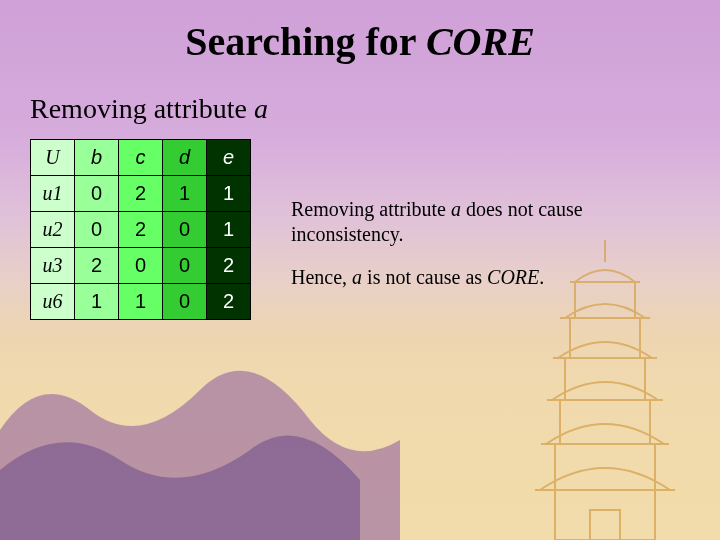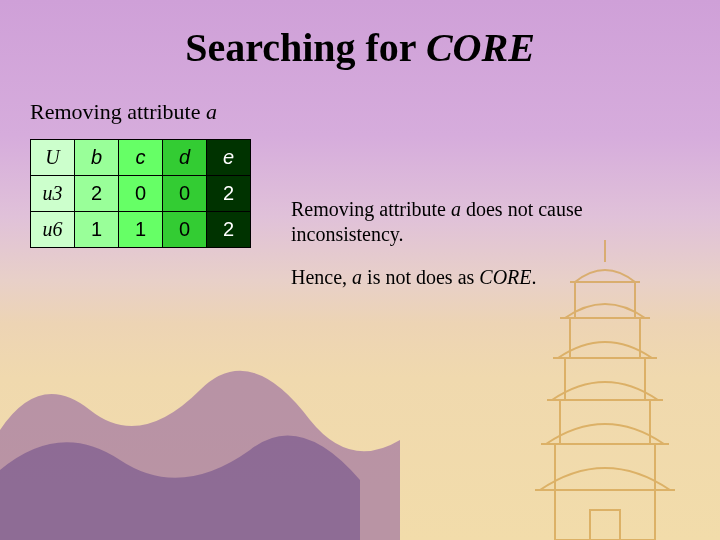--- a/index.html
+++ b/index.html
@@ -27,36 +27,36 @@
     position: absolute;
     right: 30px;
     bottom: 0;
     width: 170px;
     height: 300px;
     pointer-events: none;
   }
   .content {
     position: relative;
     z-index: 2;
-    padding: 18px 30px;
+    padding: 12px 30px;
   }
   .title {
     text-align: center;
     font-size: 40px;
     color: #000;
     margin-top: 6px;
     margin-bottom: 28px;
   }
   .title .core {
     font-family: "Comic Sans MS", cursive;
     font-style: italic;
     font-weight: bold;
   }
   .subtitle {
-    font-size: 22px;
+    font-size: 28px;
     margin-bottom: 14px;
   }
   .subtitle .ital { font-style: italic; }
   .layout {
     display: flex;
     gap: 40px;
     align-items: flex-start;
   }
   table {
     border-collapse: collapse;
@@ -136,20 +136,34 @@
     <table>
       <tbody>
           <tr>
         <th class="rowhdr U">U</th>
         <th class="col-b">b</th>
         <th class="col-c">c</th>
         <th class="col-d">d</th>
         <th class="col-e">e</th>
       </tr>
       <tr>
+        <td class="rowhdr">u1</td>
+        <td class="col-b">0</td>
+        <td class="col-c">2</td>
+        <td class="col-d">1</td>
+        <td class="col-e">1</td>
+      </tr>
+      <tr>
+        <td class="rowhdr">u2</td>
+        <td class="col-b">0</td>
+        <td class="col-c">2</td>
+        <td class="col-d">0</td>
+        <td class="col-e">1</td>
+      </tr>
+      <tr>
         <td class="rowhdr">u3</td>
         <td class="col-b">2</td>
         <td class="col-c">0</td>
         <td class="col-d">0</td>
         <td class="col-e">2</td>
       </tr>
       <tr>
         <td class="rowhdr">u6</td>
         <td class="col-b">1</td>
         <td class="col-c">1</td>
@@ -157,17 +171,17 @@
         <td class="col-e">2</td>
       </tr>
     </tbody>
       </table>
 
     <div class="notes">
       <p>
         <span>Removing attribute </span><span class="ital">a</span><span> does not cause inconsistency.</span>
       </p>
       <p>
-        <span>Hence, </span><span class="ital">a</span><span> is not does as </span><span class="ital">CORE</span><span>.</span>
+        <span>Hence, </span><span class="ital">a</span><span> is not cause as </span><span class="ital">CORE</span><span>.</span>
       </p>
     </div>
   </div>
 </div>
 
 </body></html>

